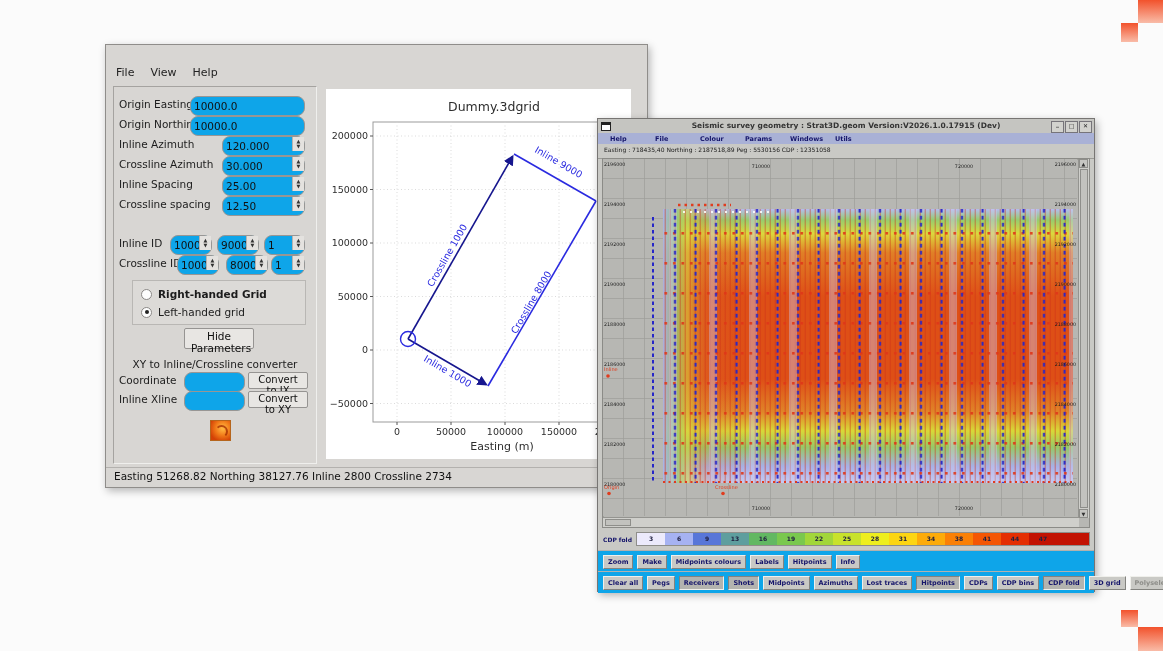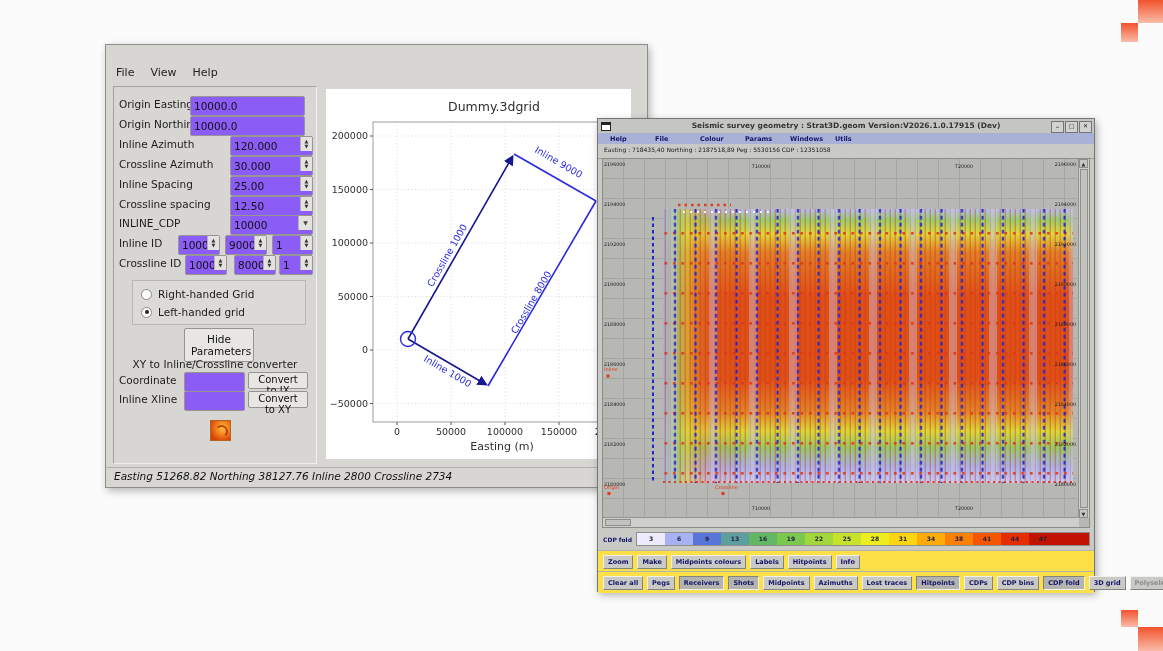--- a/index.html
+++ b/index.html
@@ -22,23 +22,23 @@
   .g-min::before{content:"_";position:relative;top:-3px;}
   .g-max::before{content:"▢";}
   .g-close::before{content:"✕";}
   .w1-menu{position:absolute;left:0;top:19px;right:0;height:16px;display:flex;gap:16px;
       padding-left:10px;font-size:11px;color:#222;align-items:center;}
   .w1-menu span{cursor:default;}
   .form-panel{position:absolute;left:7px;top:41px;width:202px;height:376px;background:#d8d6d3;
       border:1px solid #a5a3a0;border-right-color:#efefed;border-bottom-color:#efefed;}
   .frow{position:absolute;height:16px;font-size:10.5px;color:#1c1c1c;}
   .frow .lbl{position:absolute;left:5px;top:2px;white-space:nowrap;}
-  .tin{position:absolute;box-sizing:border-box;height:20px;background:#8b5cf6;border:1px solid #989694;
-      border-radius:2px;font-size:10.5px;padding:0 3px;color:#111;font-family:inherit;}
-  .spinwrap{position:absolute;height:16px;margin-left:8px;}
+  .tin{position:absolute;box-sizing:border-box;height:20px;background:#0ea5e9;border:1px solid #989694;
+      border-radius:8px;font-size:10.5px;padding:0 3px;color:#111;font-family:inherit;}
+  .spinwrap{position:absolute;height:16px;}
   .spinwrap .tin{left:0;top:0;right:0;width:100%;}
   .spbtn{position:absolute;right:1px;top:1px;width:11px;height:14px;background:#e4e2df;
       border-left:1px solid #b5b3b0;display:flex;flex-direction:column;align-items:center;
       justify-content:center;font-size:5px;color:#333;line-height:5px;}
   .spbtn i::before{content:"▲";font-style:normal;}
   .spbtn i+i::before{content:"▼";}
   .combo-arrow{position:absolute;right:1px;top:1px;width:13px;height:14px;background:#e4e2df;
       border-left:1px solid #b5b3b0;font-size:6px;color:#444;text-align:center;line-height:14px;}
   .combo-arrow::before{content:"▼";}
   .radio-box{position:absolute;left:18px;top:193px;width:172px;height:43px;border:1px solid #b9b7b4;
@@ -50,21 +50,21 @@
   .rdot.sel::after{content:"";position:absolute;left:2.5px;top:2.5px;width:4px;height:4px;
       border-radius:50%;background:#222;}
   .gbtn{position:absolute;box-sizing:border-box;background:#e8e6e3;border:1px solid #969492;
       border-radius:2px;font-size:10.5px;color:#111;text-align:center;font-family:inherit;}
   .conv-head{position:absolute;left:0;right:0;top:271px;text-align:center;font-size:10.5px;color:#1c1c1c;}
   .logo{position:absolute;left:96px;top:333px;width:19px;height:19px;border:1px solid #b5651d;
       background:radial-gradient(circle at 62% 38%,#ffb23e 8%,#f07818 45%,#d44206 80%);}
   .logo::after{content:"";position:absolute;left:4px;top:4px;width:9px;height:9px;border-radius:50%;
       border:2px solid rgba(160,40,0,.75);border-left-color:transparent;border-bottom-color:transparent;}
   .w1-status{position:absolute;left:0;right:0;bottom:0;height:17px;border-top:1px solid #b3b1ae;
-      font-size:10.5px;color:#111;padding:2px 0 0 8px;background:#d8d6d3;font-style:italic;}
+      font-size:10.5px;color:#111;padding:2px 0 0 8px;background:#d8d6d3;}
   .plot-area{position:absolute;left:220px;top:44px;width:305px;height:370px;background:#fff;}
   
   .w2{position:absolute;left:597px;top:118px;width:496px;height:472px;background:#c9c9c5;
       border:1px solid #777573;box-shadow:2px 3px 8px rgba(0,0,0,.3);}
   .w2-title{position:absolute;left:0;top:0;right:0;height:14px;background:#c5c5c1;
       border-bottom:1px solid #9a9a96;}
   .w2-title .cap{position:absolute;left:0;right:0;top:2px;text-align:center;font-weight:bold;
       font-size:7.5px;color:#343434;}
   .wicon2{position:absolute;left:3px;top:3px;width:8px;height:7px;background:#fff;border:1px solid #222;}
   .wicon2::before{content:"";position:absolute;left:0;right:0;top:0;height:1.5px;background:#222;}
@@ -93,21 +93,21 @@
   .hscroll .thumb{position:absolute;left:2px;top:1px;width:24px;bottom:1px;background:#c2c2be;
       border:1px solid #8e8e8a;}
   .fold-row{position:absolute;left:0;right:0;top:410px;height:20px;background:#c9c9c5;
       display:flex;align-items:center;}
   .fold-label{font-size:6px;color:#14146a;font-weight:bold;padding:0 4px 0 5px;white-space:nowrap;}
   .fold-bar{display:flex;height:12px;border:1px solid #8e8e8a;box-shadow:inset 1px 1px 0 #77777355;
       background:#c2c2be;width:452px;}
   .fseg{width:28px;height:12px;font-size:6px;color:#202040;text-align:center;line-height:12px;
       font-weight:bold;}
   .ftail{width:32px;}
-  .btnrow{position:absolute;left:0;right:0;height:21px;background:#fde047;display:flex;
+  .btnrow{position:absolute;left:0;right:0;height:21px;background:#0ea5e9;display:flex;
       align-items:center;padding-left:5px;border-top:1px solid #b2b2ae;}
   .row1{top:431px;} .row2{top:452px;}
   .sbtn{font-size:6.5px;font-weight:bold;color:#14146a;background:#c9c9c5;border:1px solid;
       border-color:#efefeb #83837f #83837f #efefeb;padding:2px 4px;margin-right:4px;white-space:nowrap;
       font-family:inherit;}
   .sbtn.pressed{background:#b3b3af;border-color:#83837f #efefeb #efefeb #83837f;}
   .sbtn.disabled{color:#8d8d89;}
   text{font-family:"DejaVu Sans","Liberation Sans",sans-serif;}
 </style>
 </head>
@@ -167,27 +167,20 @@
     <div class="frow" style="left:0;top:109px;width:202px;">
       <span class="lbl">Crossline spacing</span>
       <span class="spinwrap" style="left:108px;width:83px;">
         <input class="tin" readonly="" value="12.50" style="">
         <span class="spbtn">
             <i></i>
             <i></i>
           </span>
       </span>
     </div>
-    <div class="frow" style="left:0;top:128px;width:202px;">
-      <span class="lbl">INLINE_CDP</span>
-      <span class="spinwrap" style="left:108px;width:83px;">
-        <input class="tin" readonly="" value="10000" style="">
-        <span class="combo-arrow"></span>
-      </span>
-    </div>
     <div class="frow" style="left:0;top:148px;width:202px;">
       <span class="lbl">Inline ID</span>
       <span class="spinwrap" style="left:56px;width:42px;">
         <input class="tin" readonly="" value="1000" style="">
         <span class="spbtn">
             <i></i>
             <i></i>
           </span>
       </span>
       <span class="spinwrap" style="left:103px;width:42px;">
@@ -224,31 +217,31 @@
       <span class="spinwrap" style="left:157px;width:34px;">
         <input class="tin" readonly="" value="1" style="">
         <span class="spbtn">
             <i></i>
             <i></i>
           </span>
       </span>
     </div>
 
     <div class="radio-box">
-      <div class="radio-row" style="top:6px;">
+      <div class="radio-row" style="top:6px;font-weight:bold;">
         <span class="rdot"></span>
         <span>Right-handed Grid</span>
       </div>
       <div class="radio-row" style="top:24px;">
         <span class="rdot sel"></span>
         <span>Left-handed grid</span>
       </div>
     </div>
 
-    <button class="gbtn" style="left:70px;top:241px;width:70px;height:34px;">Hide Parameters</button>
+    <button class="gbtn" style="left:70px;top:241px;width:70px;height:21px;">Hide Parameters</button>
 
     <div class="conv-head">XY to Inline/Crossline converter</div>
     <div class="frow" style="left:0;top:285px;width:202px;">
       <span class="lbl">Coordinate</span>
       <input class="tin" style="left: 70px; width: 61px;">
       <button class="gbtn" style="left:134px;top:0;width:60px;height:17px;font-size:10px;">Convert to IX</button>
     </div>
     <div class="frow" style="left:0;top:304px;width:202px;">
       <span class="lbl">Inline Xline</span>
       <input class="tin" style="left: 70px; width: 61px;">

